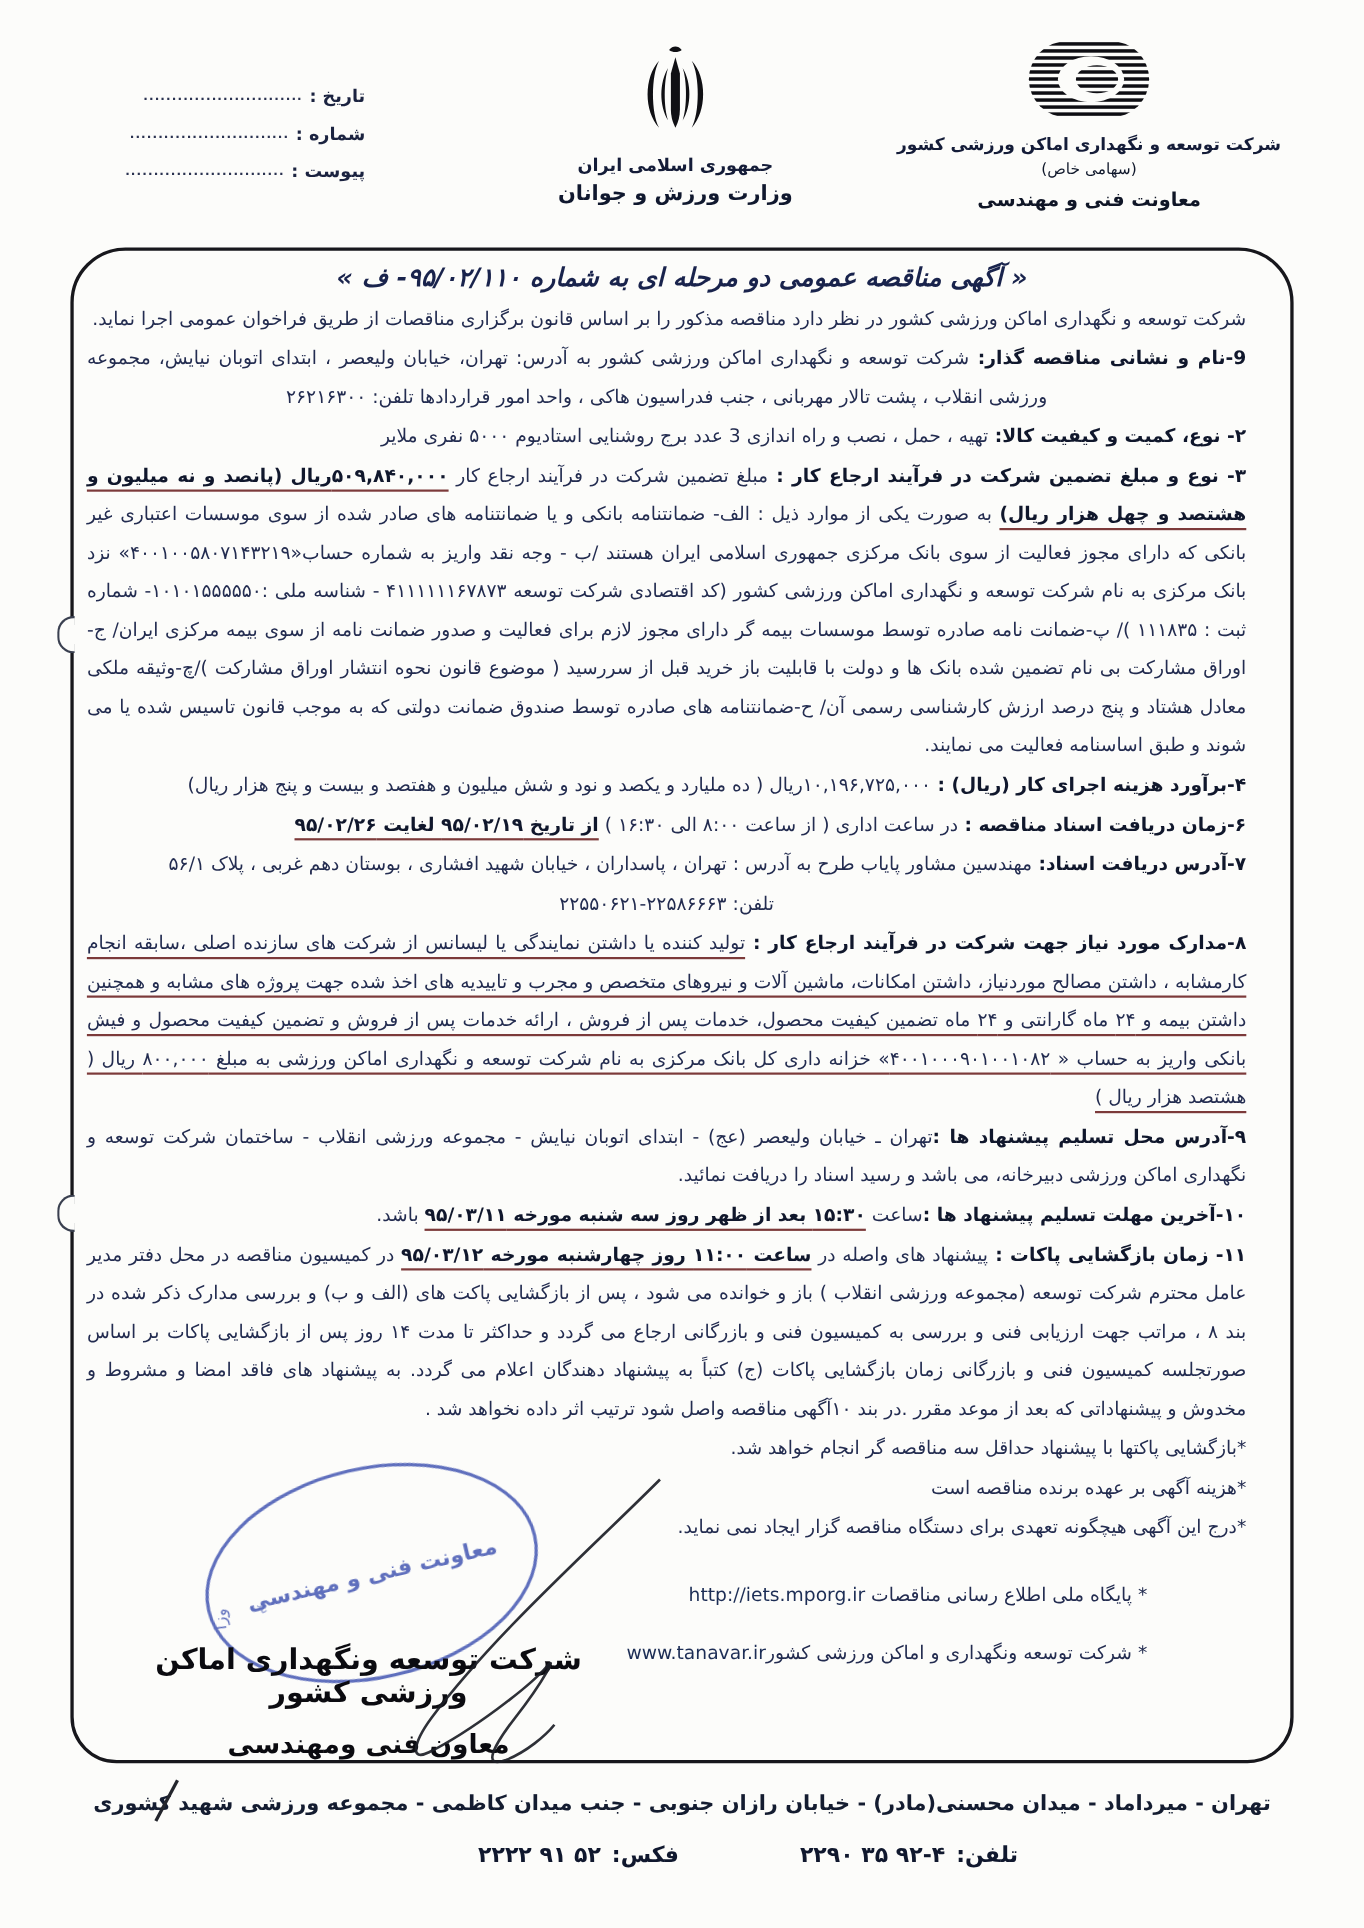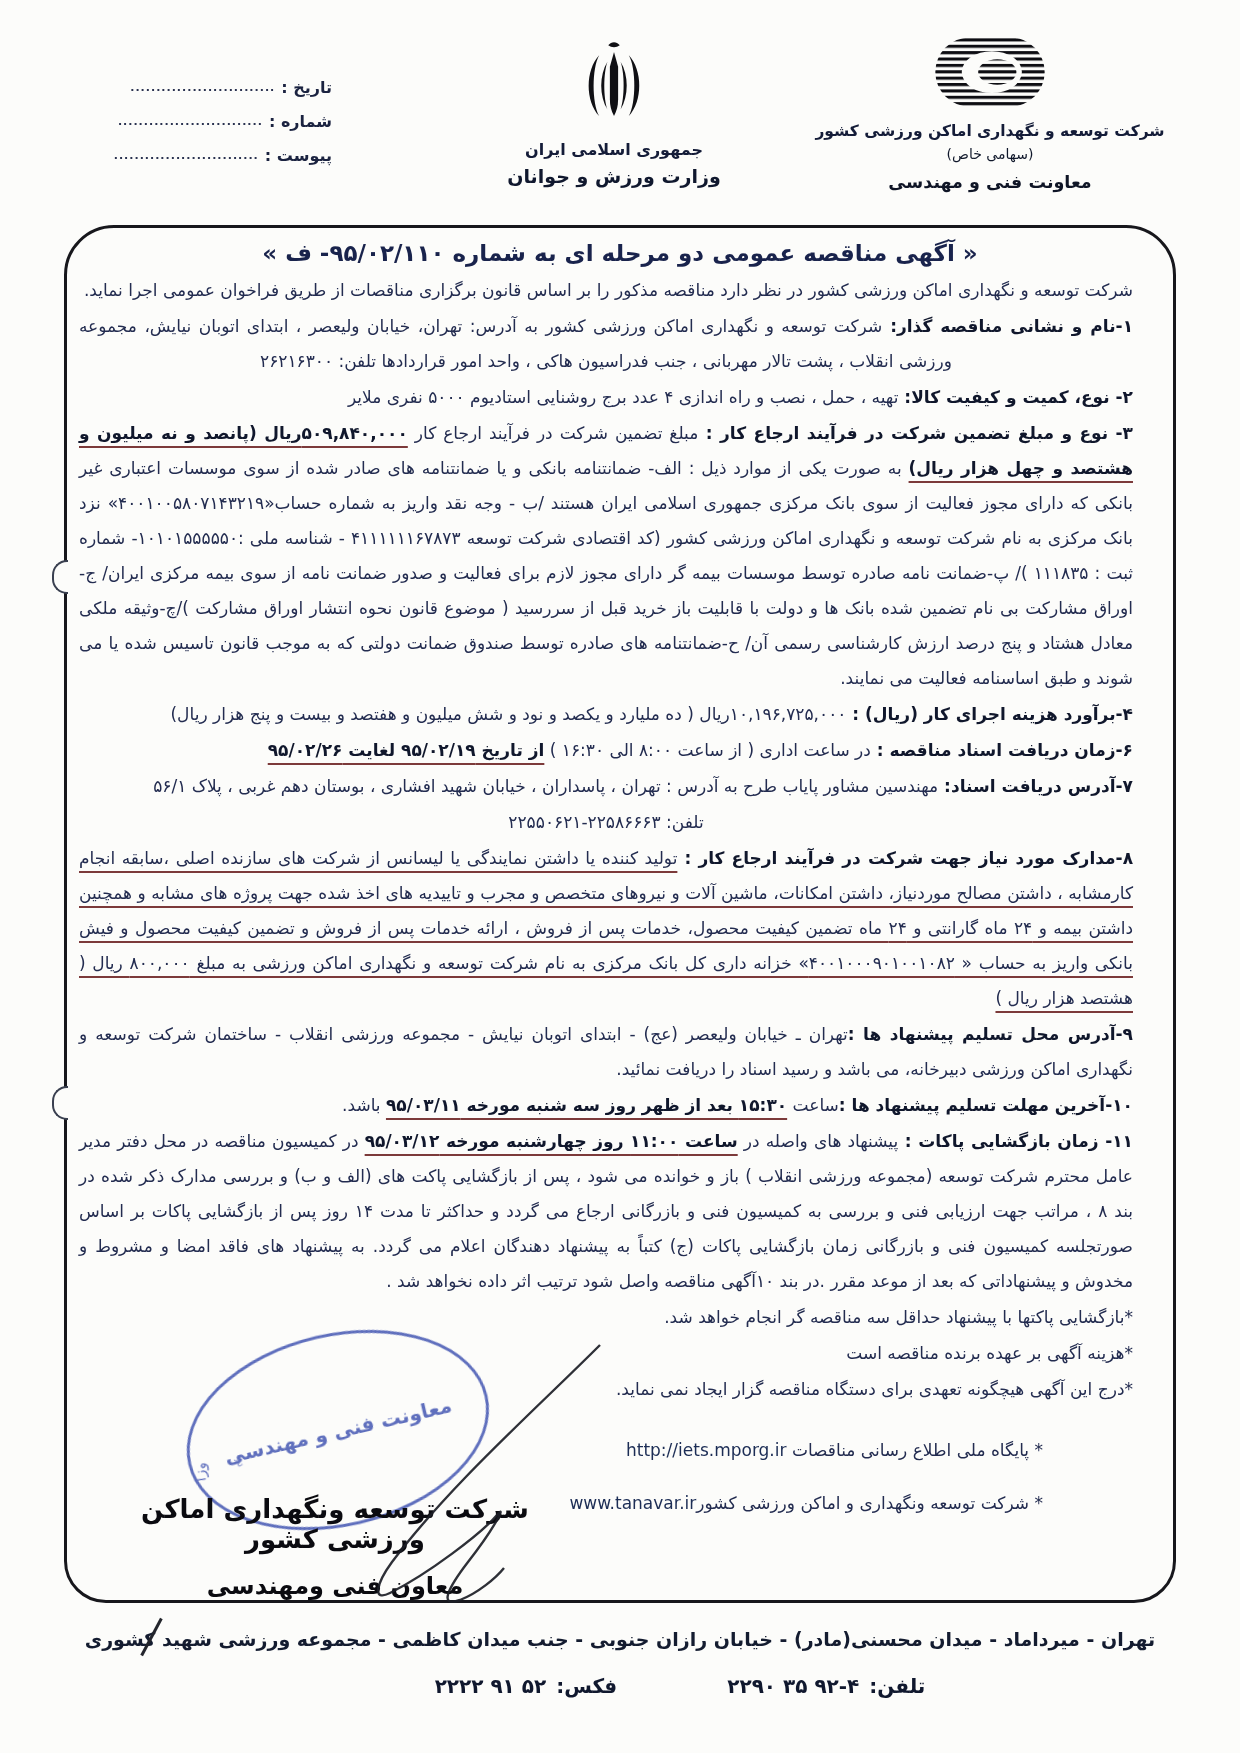--- a/index.html
+++ b/index.html
@@ -24,20 +24,21 @@
   .hright .deputy{font-size:17.5px;font-weight:bold;margin-top:10px;color:#0f1526;}
   
   .box{
     position:absolute;top:225px;left:64px;right:64px;bottom:150px;
     border:3px solid #17171c;border-radius:50px 50px 42px 42px;
     overflow:hidden;
   }
   .title{
     text-align:center;font-size:23px;font-weight:bold;color:#19234c;
     margin:12px 20px 2px 20px;
+    font-style:italic;
   }
   .content{
     padding:4px 40px 0 12px;
     font-size:17px;line-height:35px;color:#232c50;
   }
   .para{text-align:justify;text-align-last:right;margin:1px 0;}
   .para .b{font-weight:bold;color:#10172c;}
   .para .u{text-decoration:underline;text-decoration-color:#7c3a3a;
            text-decoration-thickness:1.6px;text-underline-offset:7px;}
   .para.center{text-align:center;text-align-last:center;}
@@ -118,22 +119,22 @@
     <div class="company">شرکت توسعه و نگهداری اماکن ورزشی کشور</div>
     <div class="share">(سهامی خاص)</div>
     <div class="deputy">معاونت فنی و مهندسی</div>
   </div>
 </div>
 
 <div class="box">
   <div class="title">« آگهی مناقصه عمومی دو مرحله ای به شماره ۹۵/۰۲/۱۱۰- ف »</div>
   <div class="content">
       <div class="para"><span>شرکت توسعه و نگهداری اماکن ورزشی کشور در نظر دارد مناقصه مذکور را بر اساس قانون برگزاری مناقصات از طریق فراخوان عمومی اجرا نماید.</span></div>
-      <div class="para center-last"><span class="b">۱-نام و نشانی مناقصه گذار: </span><span>شرکت توسعه و نگهداری اماکن ورزشی کشور به آدرس: تهران، خیابان ولیعصر ، ابتدای اتوبان نیایش، مجموعه ورزشی انقلاب ، پشت تالار مهربانی ، جنب فدراسیون هاکی ، واحد امور قراردادها تلفن: ۲۶۲۱۶۳۰۰</span></div>
-      <div class="para"><span class="b">۲- نوع، کمیت و کیفیت کالا: </span><span>تهیه ، حمل ، نصب و راه اندازی ۴ عدد برج روشنایی استادیوم ۵۰۰۰ نفری ملایر</span></div>
+      <div class="para center-last"><span class="b">9-نام و نشانی مناقصه گذار: </span><span>شرکت توسعه و نگهداری اماکن ورزشی کشور به آدرس: تهران، خیابان ولیعصر ، ابتدای اتوبان نیایش، مجموعه ورزشی انقلاب ، پشت تالار مهربانی ، جنب فدراسیون هاکی ، واحد امور قراردادها تلفن: ۲۶۲۱۶۳۰۰</span></div>
+      <div class="para"><span class="b">۲- نوع، کمیت و کیفیت کالا: </span><span>تهیه ، حمل ، نصب و راه اندازی 3 عدد برج روشنایی استادیوم ۵۰۰۰ نفری ملایر</span></div>
       <div class="para"><span class="b">۳- نوع و مبلغ تضمین شرکت در فرآیند ارجاع کار : </span><span>مبلغ تضمین شرکت در فرآیند ارجاع کار </span><span class="b u">۵۰۹,۸۴۰,۰۰۰ریال (پانصد و نه میلیون و هشتصد و چهل هزار ریال)</span><span> به صورت یکی از موارد ذیل : الف- ضمانتنامه بانکی و یا ضمانتنامه های صادر شده از سوی موسسات اعتباری غیر بانکی که دارای مجوز فعالیت از سوی بانک مرکزی جمهوری اسلامی ایران هستند /ب - وجه نقد واریز به شماره حساب«۴۰۰۱۰۰۵۸۰۷۱۴۳۲۱۹» نزد بانک مرکزی به نام شرکت توسعه و نگهداری اماکن ورزشی کشور (کد اقتصادی شرکت توسعه ۴۱۱۱۱۱۱۶۷۸۷۳ - شناسه ملی :۱۰۱۰۱۵۵۵۵۵۰- شماره ثبت : ۱۱۱۸۳۵ )/ پ-ضمانت نامه صادره توسط موسسات بیمه گر دارای مجوز لازم برای فعالیت و صدور ضمانت نامه از سوی بیمه مرکزی ایران/ ج-اوراق مشارکت بی نام تضمین شده بانک ها و دولت با قابلیت باز خرید قبل از سررسید ( موضوع قانون نحوه انتشار اوراق مشارکت )/چ-وثیقه ملکی معادل هشتاد و پنج درصد ارزش کارشناسی رسمی آن/ ح-ضمانتنامه های صادره توسط صندوق ضمانت دولتی که به موجب قانون تاسیس شده یا می شوند و طبق اساسنامه فعالیت می نمایند.</span></div>
       <div class="para"><span class="b">۴-برآورد هزینه اجرای کار (ریال) : </span><span>۱۰,۱۹۶,۷۲۵,۰۰۰ریال ( ده ملیارد و یکصد و نود و شش میلیون و هفتصد و بیست و پنج هزار ریال)</span></div>
       <div class="para"><span class="b">۶-زمان دریافت اسناد مناقصه : </span><span>در ساعت اداری ( از ساعت ۸:۰۰ الی ۱۶:۳۰ ) </span><span class="b u">از تاریخ ۹۵/۰۲/۱۹ لغایت ۹۵/۰۲/۲۶</span></div>
       <div class="para"><span class="b">۷-آدرس دریافت اسناد: </span><span>مهندسین مشاور پایاب طرح به آدرس : تهران ، پاسداران ، خیابان شهید افشاری ، بوستان دهم غربی ، پلاک ۵۶/۱</span></div>
       <div class="para center"><span>تلفن: ۲۲۵۸۶۶۶۳-۲۲۵۵۰۶۲۱</span></div>
       <div class="para"><span class="b">۸-مدارک مورد نیاز جهت شرکت در فرآیند ارجاع کار : </span><span class="u">تولید کننده یا داشتن نمایندگی یا لیسانس از شرکت های سازنده اصلی ،سابقه انجام کارمشابه ، داشتن مصالح موردنیاز، داشتن امکانات، ماشین آلات و نیروهای متخصص و مجرب و تاییدیه های اخذ شده جهت پروژه های مشابه و همچنین داشتن بیمه و ۲۴ ماه گارانتی و ۲۴ ماه تضمین کیفیت محصول، خدمات پس از فروش ، ارائه خدمات پس از فروش و تضمین کیفیت محصول و فیش بانکی واریز به حساب « ۴۰۰۱۰۰۰۹۰۱۰۰۱۰۸۲» خزانه داری کل بانک مرکزی به نام شرکت توسعه و نگهداری اماکن ورزشی به مبلغ ۸۰۰,۰۰۰ ریال ( هشتصد هزار ریال )</span></div>
       <div class="para"><span class="b">۹-آدرس محل تسلیم پیشنهاد ها :</span><span>تهران ـ خیابان ولیعصر (عج) - ابتدای اتوبان نیایش - مجموعه ورزشی انقلاب - ساختمان شرکت توسعه و نگهداری اماکن ورزشی  دبیرخانه، می باشد و رسید اسناد را دریافت نمائید.</span></div>
       <div class="para"><span class="b">۱۰-آخرین مهلت تسلیم پیشنهاد ها :</span><span>ساعت </span><span class="b u">۱۵:۳۰ بعد از ظهر روز سه شنبه مورخه ۹۵/۰۳/۱۱</span><span> باشد.</span></div>
       <div class="para"><span class="b">۱۱- زمان بازگشایی پاکات : </span><span>پیشنهاد های واصله در </span><span class="b u">ساعت ۱۱:۰۰ روز چهارشنبه مورخه ۹۵/۰۳/۱۲</span><span> در کمیسیون مناقصه در محل دفتر مدیر عامل محترم شرکت توسعه (مجموعه ورزشی انقلاب ) باز و خوانده می شود ، پس از بازگشایی پاکت های (الف و ب) و بررسی مدارک ذکر شده در بند ۸ ، مراتب جهت ارزیابی فنی و بررسی به کمیسیون فنی و بازرگانی ارجاع می گردد و حداکثر تا مدت ۱۴ روز پس از بازگشایی پاکات بر اساس صورتجلسه کمیسیون فنی و بازرگانی زمان بازگشایی پاکات (ج) کتباً به پیشنهاد دهندگان اعلام می گردد. به پیشنهاد های فاقد امضا و مشروط و مخدوش و پیشنهاداتی که بعد از موعد مقرر .در بند ۱۰آگهی مناقصه واصل شود ترتیب اثر داده نخواهد شد .</span></div>
       <div class="para"><span>*بازگشایی پاکتها با پیشنهاد حداقل سه مناقصه گر انجام خواهد شد.</span></div>

